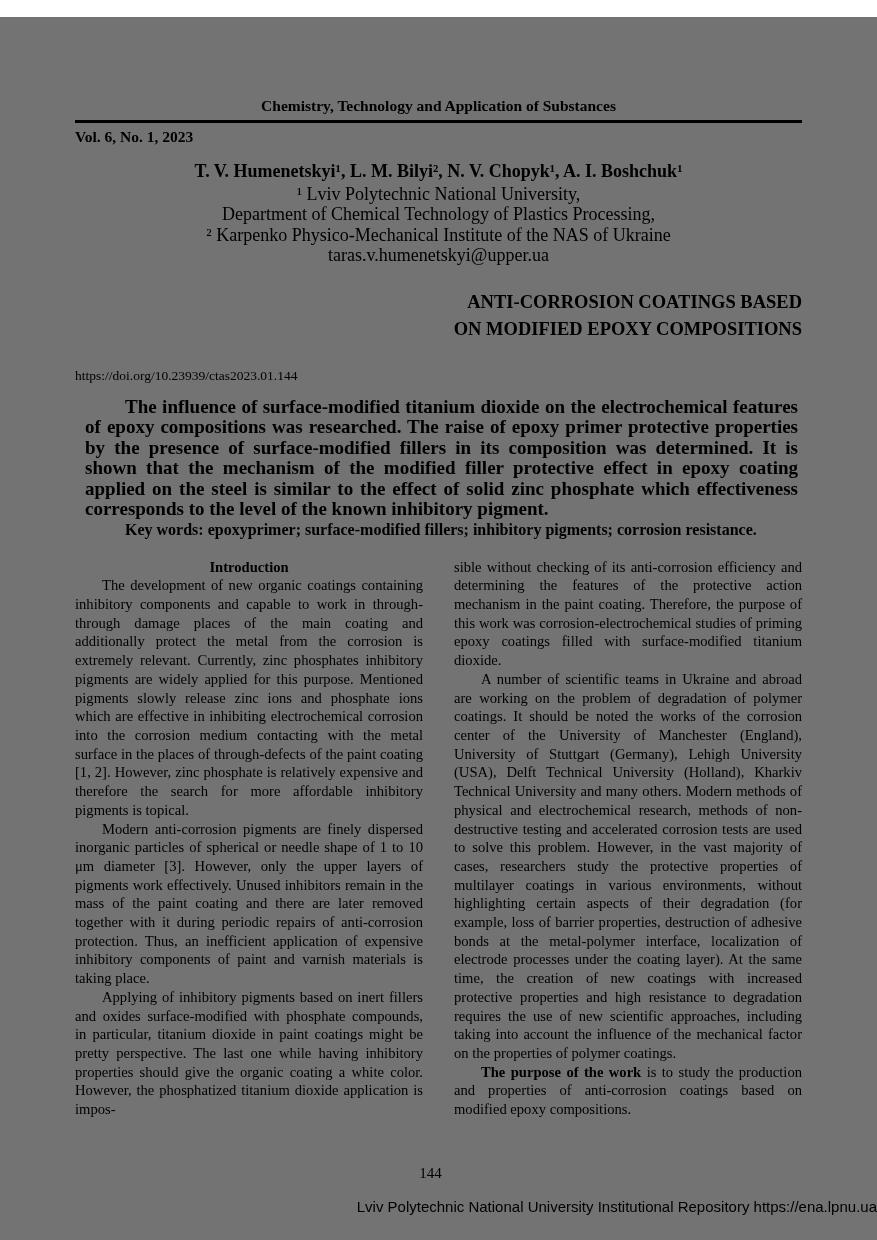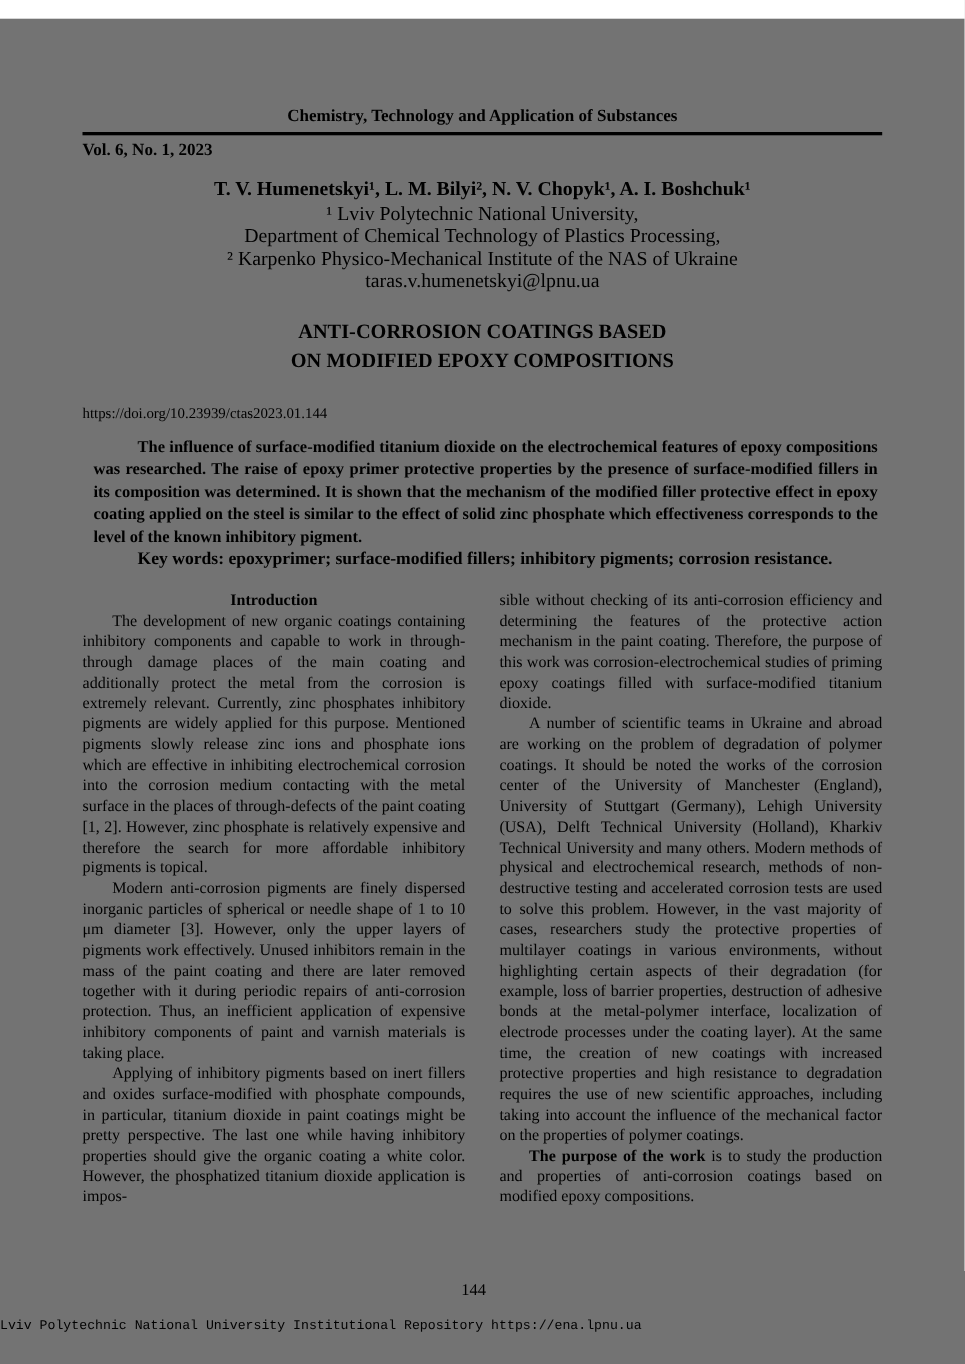--- a/index.html
+++ b/index.html
@@ -34,33 +34,33 @@
     margin-top: 15px;
     text-align: center;
     font-size: 18px;
     line-height: 20.5px;
   }
   .authors-names { font-weight: 700; margin-bottom: 2px; }
   .email-line { margin-top: 0; }
 
   .article-title {
     margin: 23px 0 0 0;
-    text-align: center;
+    text-align: right;
     font-weight: 700;
     font-size: 18.5px;
     line-height: 27px;
   }
 
   .doi { margin-top: 25px; font-size: 13.5px; }
 
   .abstract-block { margin-top: 13px; padding: 0 4px 0 10px; }
   .abstract-text {
     margin: 0;
     font-weight: 700;
-    font-size: 15px;
+    font-size: 19px;
     line-height: 20.6px;
     text-align: justify;
     text-indent: 40px;
   }
   .keywords {
     margin: 0;
     font-weight: 700;
     font-size: 16px;
     line-height: 20.6px;
     text-indent: 40px;
@@ -89,23 +89,23 @@
     position: absolute;
     left: 0; right: 16px;
     top: 1148px;
     text-align: center;
     font-size: 15px;
   }
   .repository {
     position: absolute;
     left: 0; right: 0;
     top: 1181px;
-    text-align: left;
-    font-family: Liberation Mono, monospace;
-    font-size: 12px;
+    text-align: right;
+    font-family: Liberation Sans, sans-serif;
+    font-size: 15px;
   }
 
   .bottom-bar {
     position: absolute;
     left: 0; right: 0; bottom: 0;
     height: 9px;
     background: #232323;
   }
   .bottom-bar .accent {
     position: absolute;
@@ -122,21 +122,21 @@
 
     <div class="journal-title">Chemistry, Technology and Application of Substances</div>
     <div class="header-rule"></div>
     <div class="volume">Vol. 6, No. 1, 2023</div>
 
     <div class="authors-block">
       <div class="authors-names">T. V. Humenetskyi¹, L. M. Bilyi², N. V. Chopyk¹, A. I. Boshchuk¹</div>
       <div>¹ Lviv Polytechnic National University,</div>
       <div>Department of Chemical Technology of Plastics Processing,</div>
       <div>² Karpenko Physico-Mechanical Institute of the NAS of Ukraine</div>
-      <div class="email-line">taras.v.humenetskyi@lpnu.ua</div>
+      <div class="email-line">taras.v.humenetskyi@upper.ua</div>
     </div>
 
     <h1 class="article-title"><span>ANTI-CORROSION COATINGS BASED</span><br><span>ON MODIFIED EPOXY COMPOSITIONS</span></h1>
 
     <div class="doi">https://doi.org/10.23939/ctas2023.01.144</div>
 
     <div class="abstract-block">
       <p class="abstract-text">The influence of surface-modified titanium dioxide on the electrochemical features of epoxy compositions was researched. The raise of epoxy primer protective properties by the presence of surface-modified fillers in its composition was determined. It is shown that the mechanism of the modified filler protective effect in epoxy coating applied on the steel is similar to the effect of solid zinc phosphate which effectiveness corresponds to the level of the known inhibitory pigment.</p>
       <p class="keywords">Key words: epoxyprimer; surface-modified fillers; inhibitory pigments; corrosion resistance.</p>
     </div>

